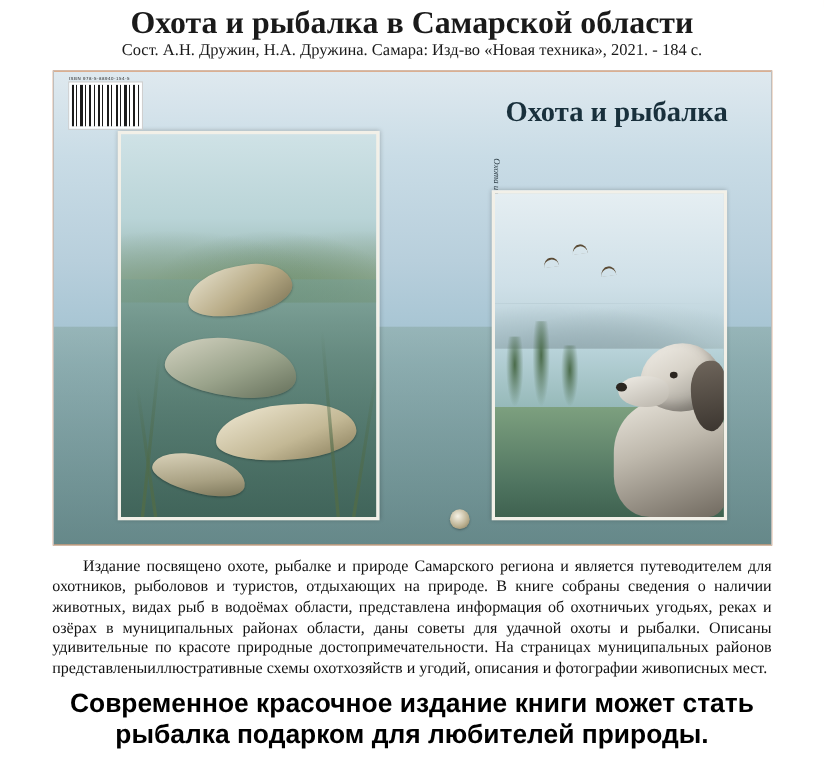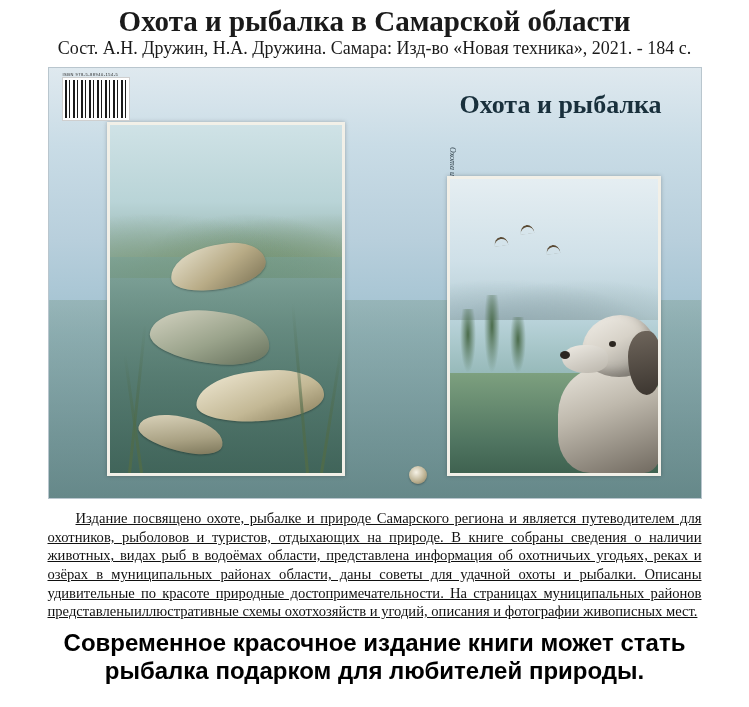--- a/index.html
+++ b/index.html
@@ -26,21 +26,21 @@
     font-family: "Liberation Serif", serif;
     font-weight: bold;
     font-size: 29px;
     letter-spacing: 0px;
     margin: 6px 0 2px 0;
     line-height: 1.05;
   }
   .subtitle {
     text-align: center;
     font-family: "Liberation Serif", serif;
-    font-size: 18px;
+    font-size: 15px;
     margin: 0 0 8px 0;
     line-height: 1.15;
   }
   .cover-wrap {
     margin: 0 auto;
     width: 654px;
     height: 432px;
     position: relative;
     overflow: hidden;
     background: #f97316;
@@ -289,21 +289,20 @@
   
   .body-text {
     width: 654px;
     margin: 10px auto 0 auto;
     font-family: "Liberation Serif", serif;
     font-size: 14.6px;
     line-height: 1.28;
     text-align: justify;
     text-indent: 28px;
     color: #111;
-    text-decoration: underline;
   }
   .closing {
     width: 654px;
     margin: 8px auto 0 auto;
     text-align: center;
     font-family: Liberation Sans, sans-serif;
     font-weight: bold;
     font-size: 24px;
     line-height: 1.18;
     color: #000;

